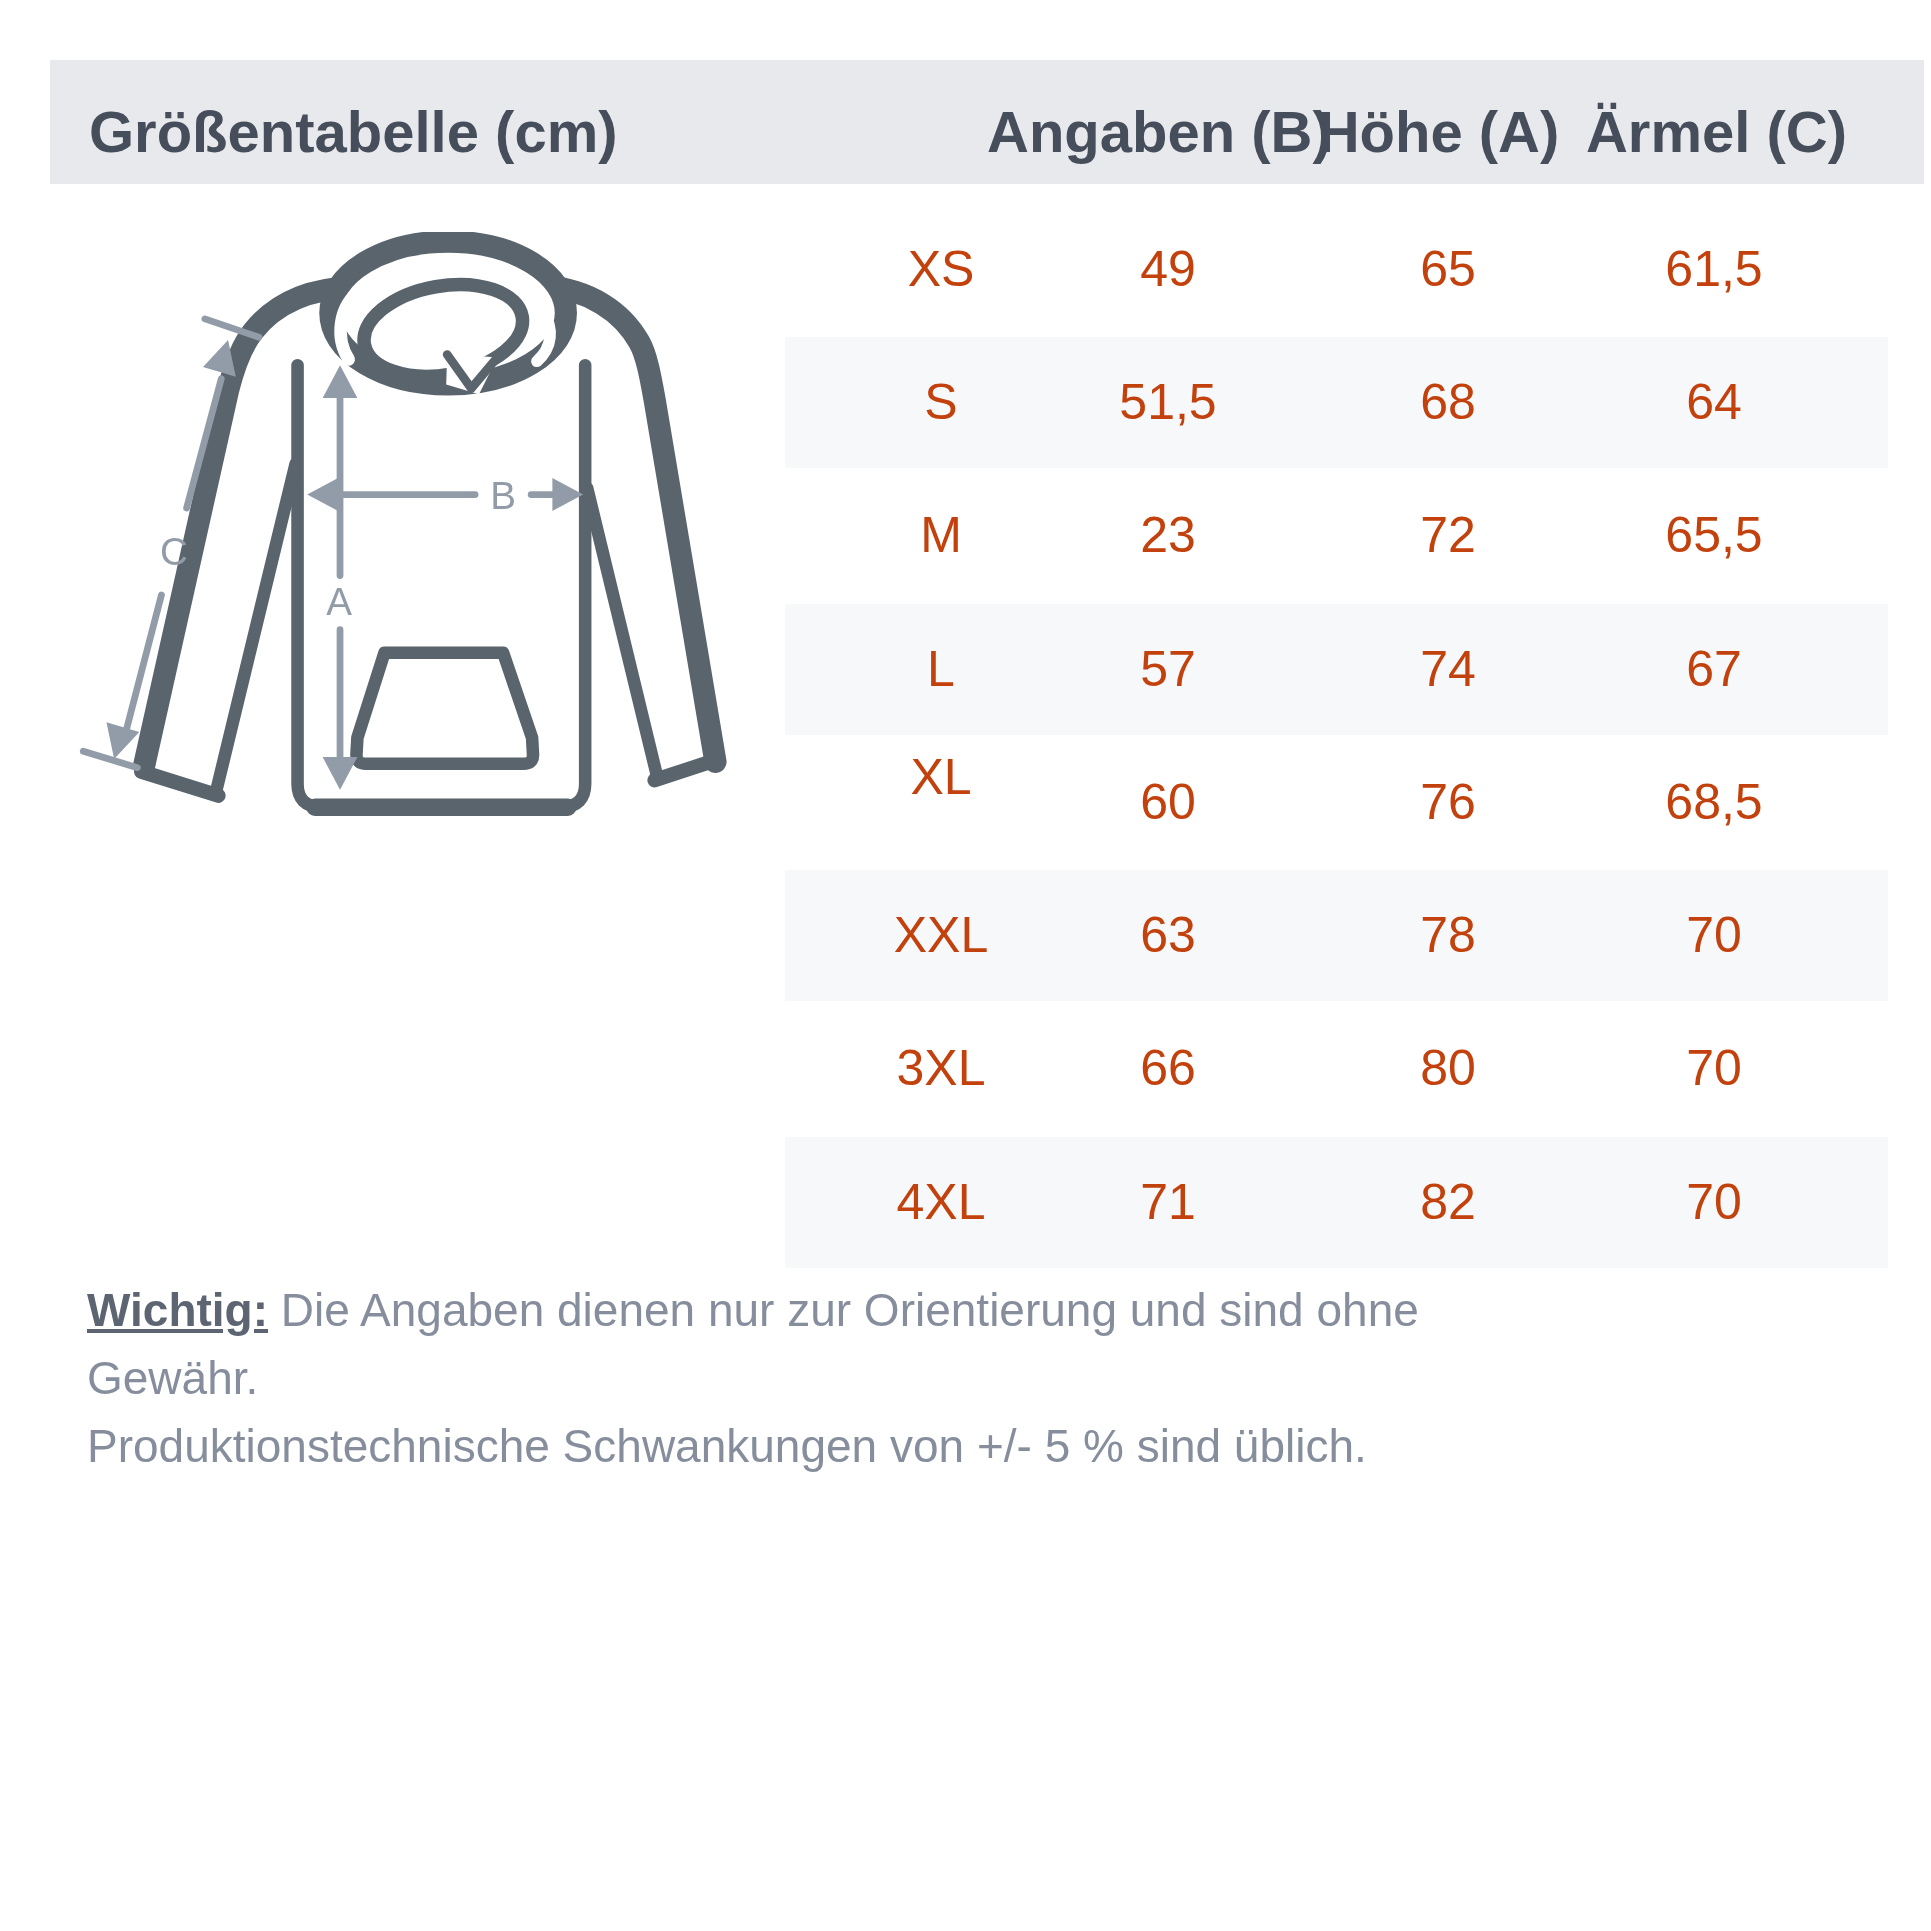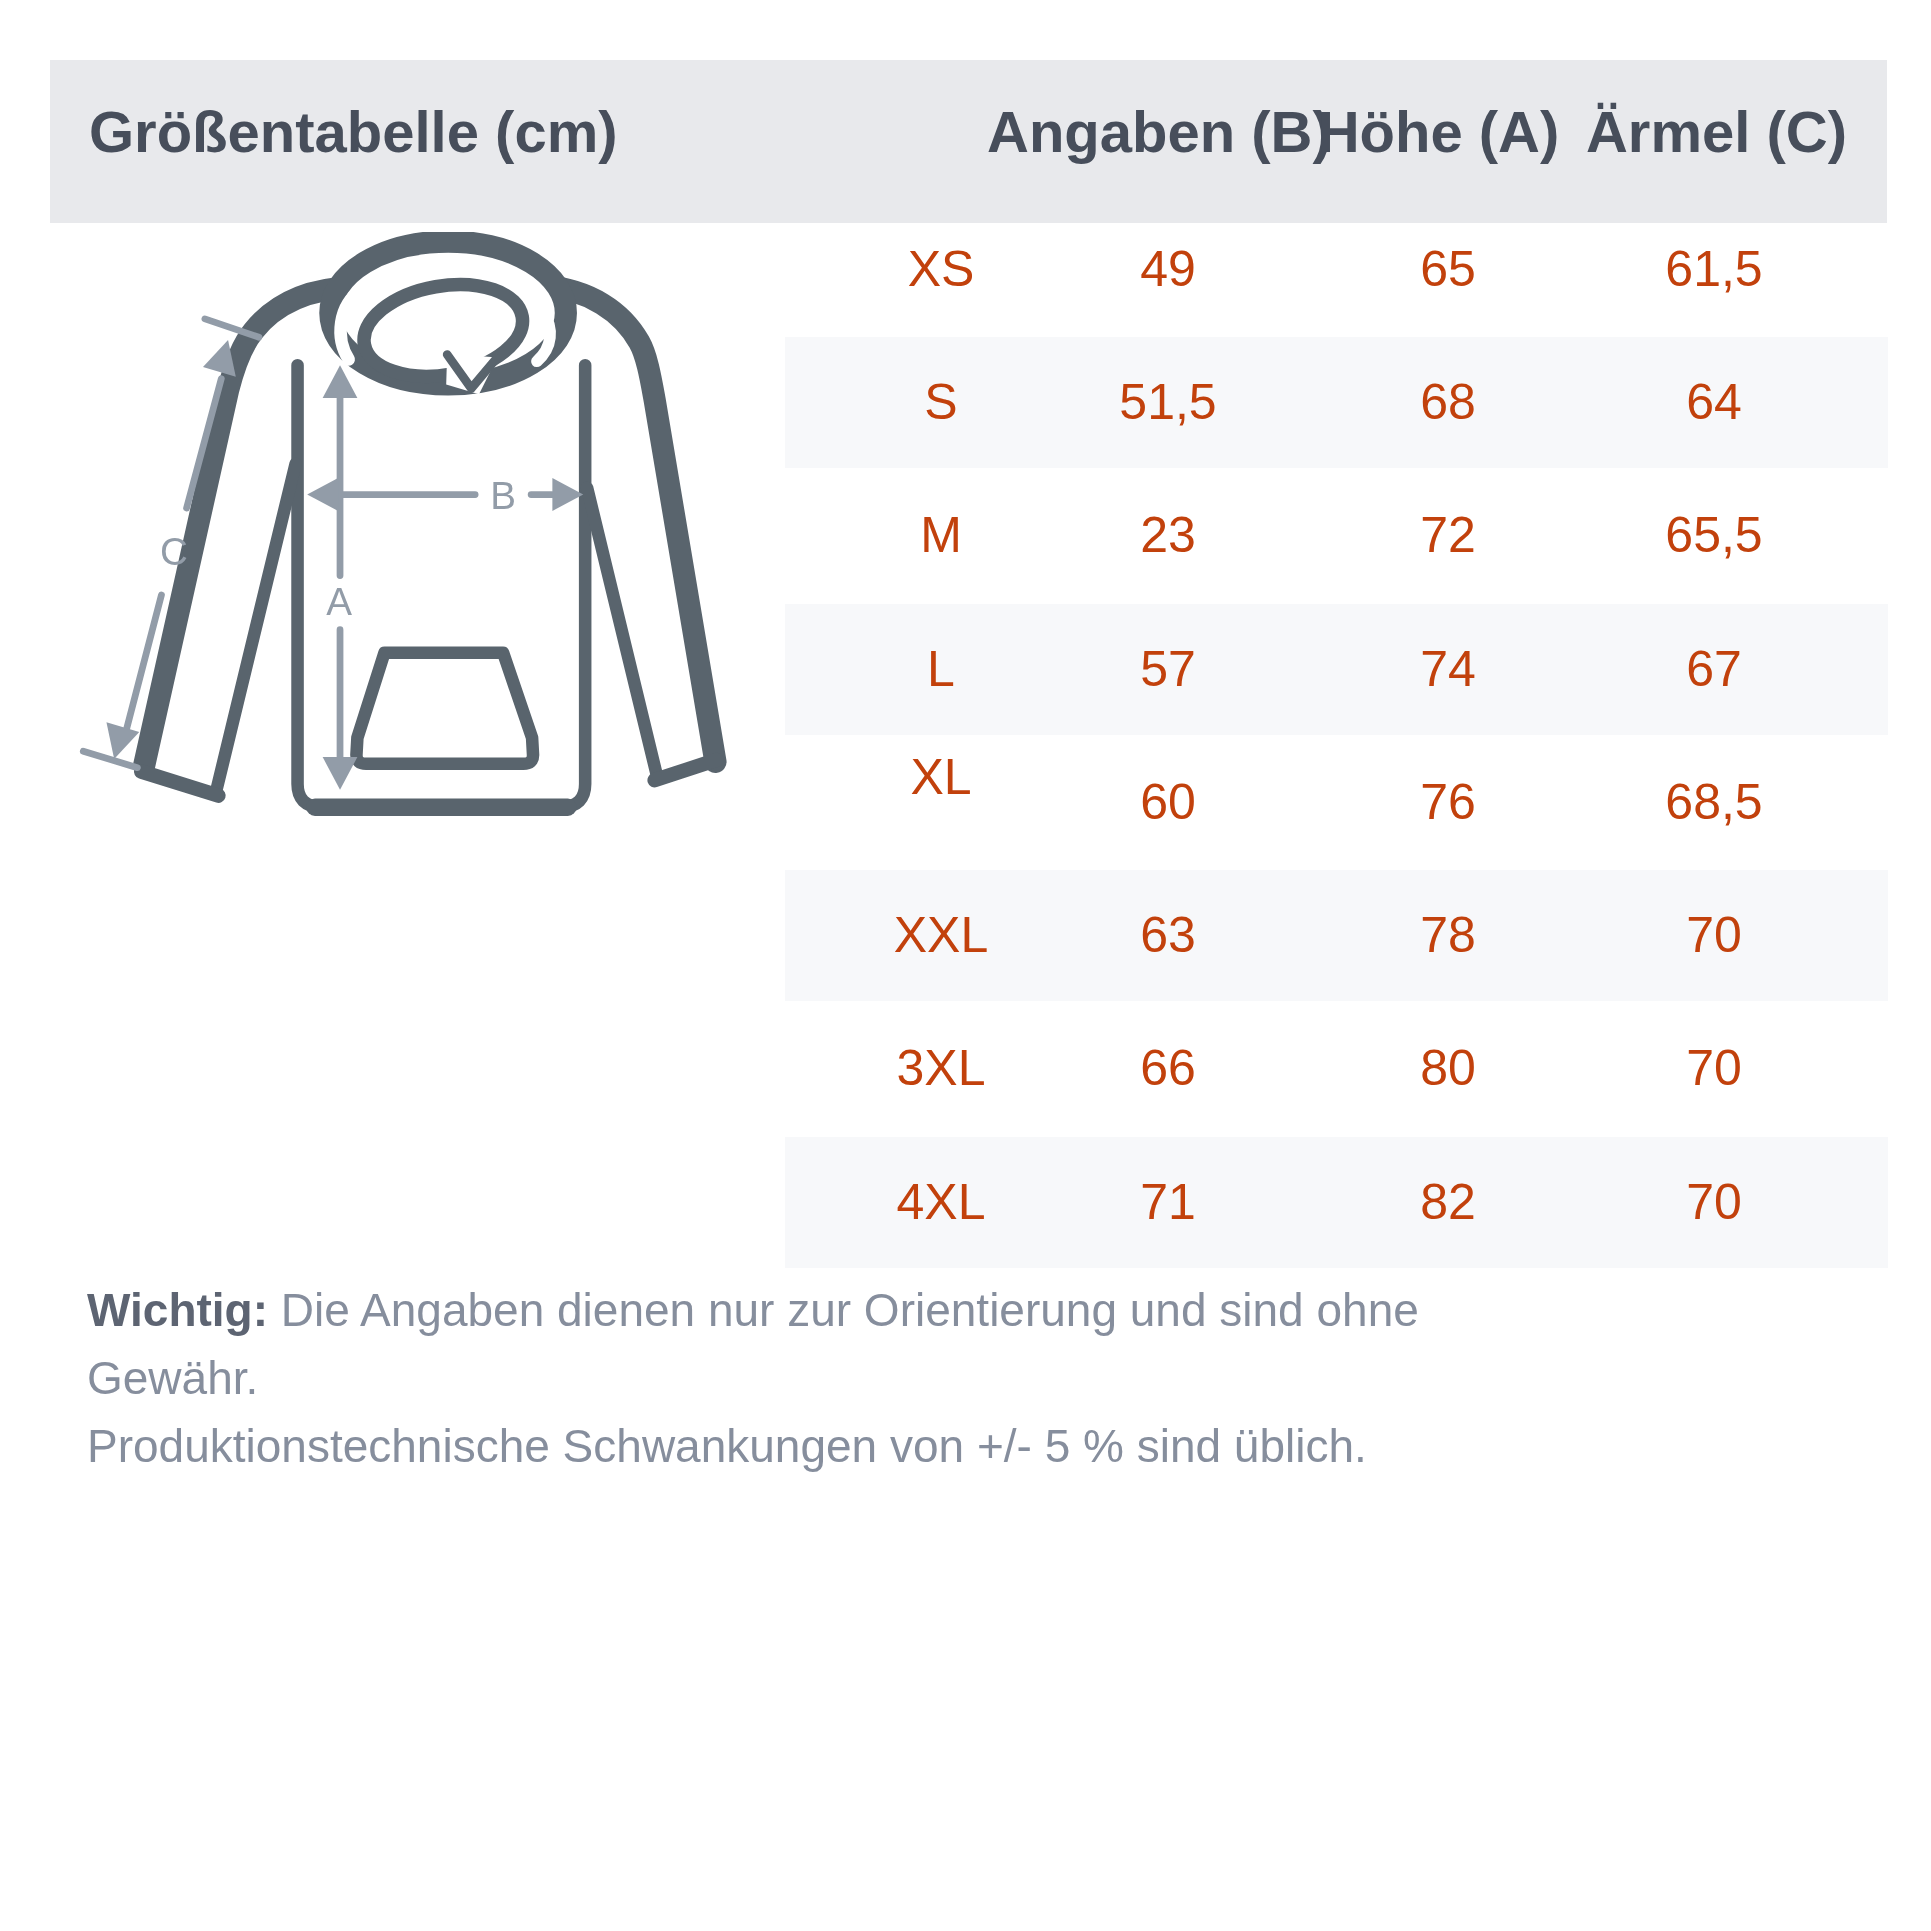--- a/index.html
+++ b/index.html
@@ -2,22 +2,23 @@
 <html><head>
 <meta charset="utf-8">
 <style>
   html,body{margin:0;padding:0;background:#ffffff;}
   .canvas{
     position:relative;width:1931px;height:1931px;background:#ffffff;overflow:hidden;
     font-family:"Liberation Sans","DejaVu Sans",sans-serif;color:#474e5b;
   }
   
   .header-bar{
-    position:absolute;left:50px;top:60px;width:1837px;height:163px;
+    position:absolute;left:50px;top:60px;width:1837px;height:124px;
     background:#e8e9ec;
+    padding-left:37px;
   }
   .header-title{
     position:absolute;left:39px;top:0;height:143px;line-height:143px;
     font-size:58px;font-weight:bold;color:#474e5b;white-space:nowrap;
   }
   .header-col{
     position:absolute;top:0;height:143px;line-height:143px;width:309px;
     text-align:center;font-size:58px;font-weight:bold;color:#474e5b;white-space:nowrap;
   }
   .hcol-breite{left:937px;}  
@@ -43,21 +44,21 @@
   .lift{transform:translateY(-25px);}
 
   
   .diagram{position:absolute;left:58px;top:232px;width:676px;height:637px;}
 
   
   .footer-note{
     position:absolute;left:87px;top:1276px;width:1506px;
     font-size:46px;line-height:68px;color:#868e9d;
   }
-  .footer-note .bold{font-weight:bold;color:#5d6472;}
+  .footer-note .bold{font-weight:bold;color:#5d6472;text-decoration:underline;}
 </style>
 </head>
 <body>
 
 <div class="canvas">
 
   <div class="header-bar">
     <div class="header-title">Größentabelle (cm)</div>
     <div class="header-col hcol-breite">Angaben (B)</div>
     <div class="header-col hcol-hoehe">Höhe (A)</div>

